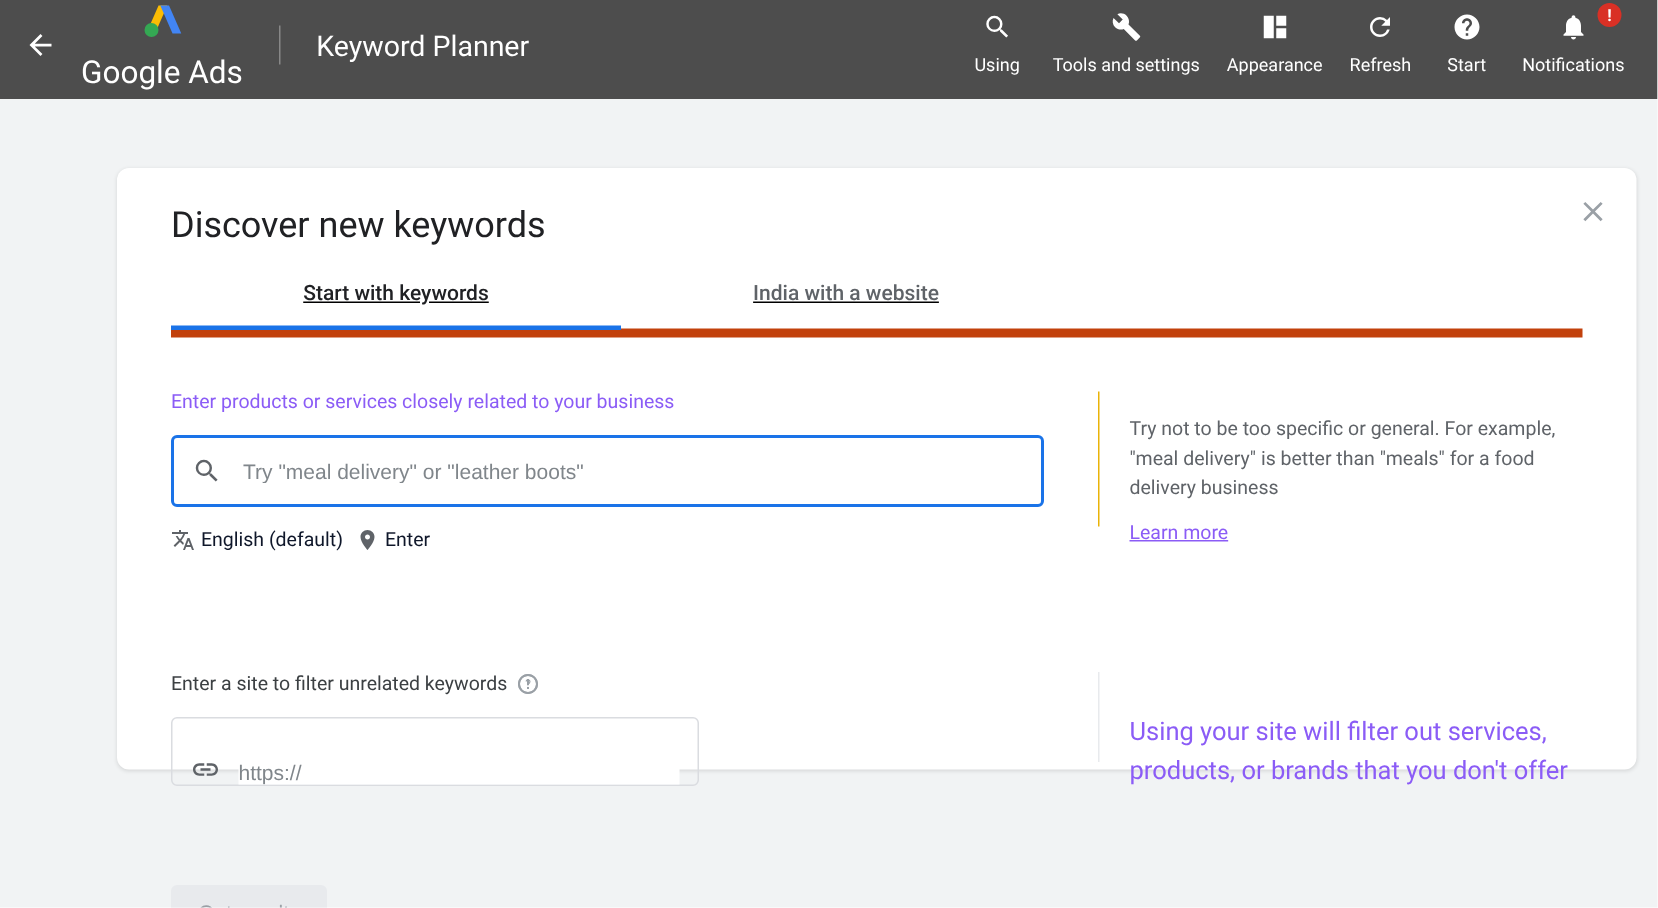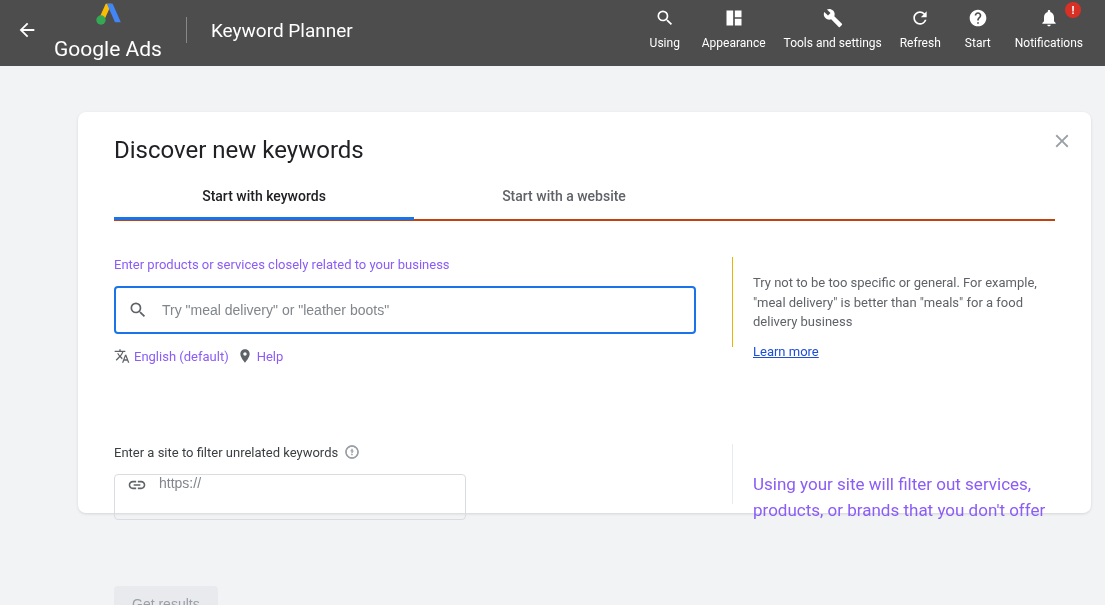--- a/index.html
+++ b/index.html
@@ -114,21 +114,22 @@
     }
     .close-btn {
       position: absolute;
       top: 18px;
       right: 18px;
       cursor: pointer;
       color: #9aa0a6;
     }
     .tabs {
       display: flex;
-      border-bottom: 2px solid #c2410c;
+      border-bottom: 6px solid #c2410c;
+      text-decoration: underline;
     }
     .tab {
       width: 300px;
       text-align: center;
       padding: 12px 0 13px 0;
       font-size: 14px;
       color: #5f6368;
       cursor: pointer;
       font-weight: 500;
     }
@@ -176,30 +177,30 @@
       font-size: 14px;
       color: #3c4043;
     }
     .input-box input::placeholder { color: #80868b; }
     .meta-row {
       margin-top: 14px;
       display: flex;
       align-items: center;
       gap: 8px;
       font-size: 13px;
+      color: #0f172a;
+    }
+    .meta-item {
+      display: flex;
+      align-items: center;
+      gap: 4px;
+      cursor: pointer;
+    }
+    .learn-link {
       color: #8b5cf6;
-    }
-    .meta-item {
-      display: flex;
-      align-items: center;
-      gap: 4px;
-      cursor: pointer;
-    }
-    .learn-link {
-      color: #1d4ed8;
       text-decoration: underline;
       cursor: pointer;
       display: inline-block;
       margin-top: 10px;
     }
     .section2 {
       margin-top: 80px;
       display: flex;
       gap: 36px;
     }
@@ -210,21 +211,21 @@
       align-items: center;
       gap: 6px;
       margin-bottom: 14px;
     }
     .site-box {
       border: 1px solid #dadce0;
       border-radius: 4px;
       height: 46px;
       width: 352px;
       display: flex;
-      align-items: flex-start;
+      align-items: flex-end;
       padding: 0 12px;
       gap: 12px;
     }
     .site-box input {
       border: none;
       outline: none;
       flex: 1;
       font-size: 14px;
     }
     .site-box input::placeholder { color: #80868b; }
@@ -280,32 +281,32 @@
       <div class="hi-icon">
           <svg width="20" height="20" viewBox="0 0 24 24" fill="white">
             <path d="M15.5 14h-.79l-.28-.27A6.471 6.471 0 0016 9.5 6.5 6.5 0 109.5 16c1.61 0 3.09-.59 4.23-1.57l.27.28v.79l5 4.99L20.49 19l-4.99-5zm-6 0C7.01 14 5 11.99 5 9.5S7.01 5 9.5 5 14 7.01 14 9.5 11.99 14 9.5 14z"></path>
           </svg>
         </div>
       <span class="hi-label">Using</span>
     </div>
     <div class="header-item">
       <div class="hi-icon">
           <svg width="20" height="20" viewBox="0 0 24 24" fill="white">
+            <path d="M22.7 19l-9.1-9.1c.9-2.3.4-5-1.5-6.9-2-2-5-2.4-7.4-1.3L9 6 6 9 1.6 4.7C.4 7.1.9 10.1 2.9 12.1c1.9 1.9 4.6 2.4 6.9 1.5l9.1 9.1c.4.4 1 .4 1.4 0l2.3-2.3c.5-.4.5-1.1.1-1.4z"></path>
+          </svg>
+        </div>
+      <span class="hi-label">Tools and settings</span>
+    </div>
+    <div class="header-item">
+      <div class="hi-icon">
+          <svg width="20" height="20" viewBox="0 0 24 24" fill="white">
             <path d="M3 3h8v18H3V3zm10 0h8v8h-8V3zm0 10h8v8h-8v-8z"></path>
           </svg>
         </div>
       <span class="hi-label">Appearance</span>
-    </div>
-    <div class="header-item">
-      <div class="hi-icon">
-          <svg width="20" height="20" viewBox="0 0 24 24" fill="white">
-            <path d="M22.7 19l-9.1-9.1c.9-2.3.4-5-1.5-6.9-2-2-5-2.4-7.4-1.3L9 6 6 9 1.6 4.7C.4 7.1.9 10.1 2.9 12.1c1.9 1.9 4.6 2.4 6.9 1.5l9.1 9.1c.4.4 1 .4 1.4 0l2.3-2.3c.5-.4.5-1.1.1-1.4z"></path>
-          </svg>
-        </div>
-      <span class="hi-label">Tools and settings</span>
     </div>
     <div class="header-item">
       <div class="hi-icon">
           <svg width="20" height="20" viewBox="0 0 24 24" fill="white">
             <path d="M17.65 6.35A7.958 7.958 0 0012 4c-4.42 0-7.99 3.58-7.99 8s3.57 8 7.99 8c3.73 0 6.84-2.55 7.73-6h-2.08A5.99 5.99 0 0112 18c-3.31 0-6-2.69-6-6s2.69-6 6-6c1.66 0 3.14.69 4.22 1.78L13 11h7V4l-2.35 2.35z"></path>
           </svg>
         </div>
       <span class="hi-label">Refresh</span>
     </div>
     <div class="header-item">
@@ -331,21 +332,21 @@
 <div class="card">
   <div class="close-btn">
     <svg width="22" height="22" viewBox="0 0 24 24" fill="currentColor">
         <path d="M19 6.41L17.59 5 12 10.59 6.41 5 5 6.41 10.59 12 5 17.59 6.41 19 12 13.41 17.59 19 19 17.59 13.41 12z"></path>
       </svg>
   </div>
   <h1 class="card-title">Discover new keywords</h1>
 
   <div class="tabs">
     <div class="tab active">Start with keywords</div>
-    <div class="tab">Start with a website</div>
+    <div class="tab">India with a website</div>
   </div>
 
   <div class="content">
     <div class="left-col">
       <div class="field-label">Enter products or services closely related to your business</div>
       <div class="input-box">
         <svg width="20" height="20" viewBox="0 0 24 24" fill="#5f6368">
             <path d="M15.5 14h-.79l-.28-.27A6.471 6.471 0 0016 9.5 6.5 6.5 0 109.5 16c1.61 0 3.09-.59 4.23-1.57l.27.28v.79l5 4.99L20.49 19l-4.99-5zm-6 0C7.01 14 5 11.99 5 9.5S7.01 5 9.5 5 14 7.01 14 9.5 11.99 14 9.5 14z"></path>
           </svg>
         <input type="text" placeholder="Try &quot;meal delivery&quot; or &quot;leather boots&quot;" style="">
@@ -354,21 +355,21 @@
         <div class="meta-item">
           <svg width="16" height="16" viewBox="0 0 24 24" fill="#5f6368">
               <path d="M12.87 15.07l-2.54-2.51.03-.03A17.52 17.52 0 0014.07 6H17V4h-7V2H8v2H1v1.99h11.17C11.5 7.92 10.44 9.75 9 11.35 8.07 10.32 7.3 9.19 6.69 8h-2c.73 1.63 1.73 3.17 2.98 4.56l-5.09 5.02L4 19l5-5 3.11 3.11.76-2.04zM18.5 10h-2L12 22h2l1.12-3h4.75L21 22h2l-4.5-12zm-2.62 7l1.62-4.33L19.12 17h-3.24z"></path>
             </svg>
           <span>English (default)</span>
         </div>
         <div class="meta-item">
           <svg width="16" height="16" viewBox="0 0 24 24" fill="#5f6368">
               <path d="M12 2C8.13 2 5 5.13 5 9c0 5.25 7 13 7 13s7-7.75 7-13c0-3.87-3.13-7-7-7zm0 9.5c-1.38 0-2.5-1.12-2.5-2.5s1.12-2.5 2.5-2.5 2.5 1.12 2.5 2.5-1.12 2.5-2.5 2.5z"></path>
             </svg>
-          <span>Help</span>
+          <span>Enter</span>
         </div>
       </div>
     </div>
     <div class="right-col">
       <div>Try not to be too specific or general. For example, "meal delivery" is better than "meals" for a food delivery business</div>
       <a class="learn-link">Learn more</a>
     </div>
   </div>
 
   <div class="section2">

